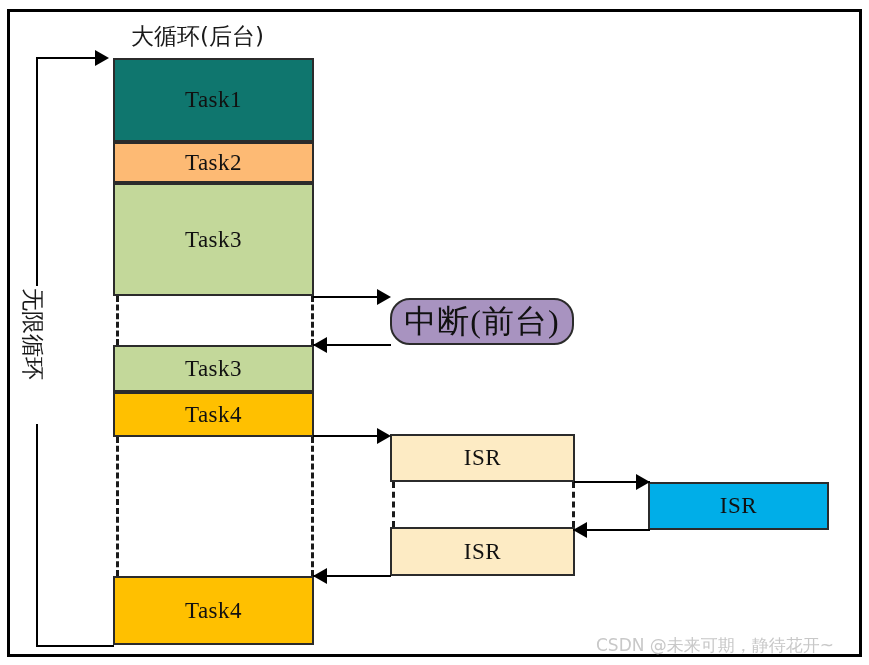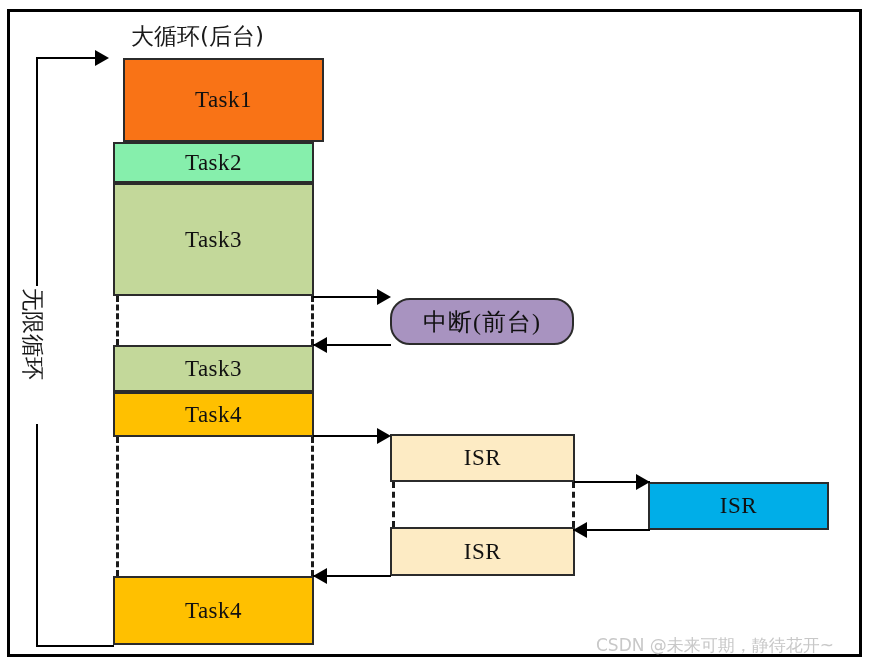--- a/index.html
+++ b/index.html
@@ -34,21 +34,21 @@
     border: 2px solid #2b2b2b;
     display: flex;
     align-items: center;
     justify-content: center;
     font-family: "Liberation Serif", "DejaVu Serif", serif;
     font-size: 23px;
     color: #111111;
     letter-spacing: 0.5px;
   }
   .block.cn {
-    font-size: 24px;
+    font-size: 32px;
     letter-spacing: 1px;
     border-radius: 20px;
   }
   
   .label {
     position: absolute;
     font-family: "DejaVu Sans", "Liberation Sans", sans-serif;
     font-size: 23px;
     color: #1a1a1a;
     white-space: nowrap;
@@ -117,23 +117,23 @@
   <div class="arrow-r" style="left:95px; top:50px;"></div>
 
   <div class="vline" style="left:36px; top:57px; height:229px;"></div>
 
   <div class="vline" style="left:36px; top:424px; height:222px;"></div>
 
   <div class="hline" style="left:36px; top:645px; width:78px;"></div>
 
   <div class="vlabel" style="left:48px; top:288px;">无限循环</div>
 
-  <div class="block" style="left:123px; top:58px; width:201px; height:84px; background:#f97316;">Task1</div>
+  <div class="block" style="left:113px; top:58px; width:201px; height:84px; background:#0f766e;">Task1</div>
 
-  <div class="block" style="left:113px; top:142px; width:201px; height:41px; background:#86efac;">Task2</div>
+  <div class="block" style="left:113px; top:142px; width:201px; height:41px; background:#fdba74;">Task2</div>
 
   <div class="block" style="left:113px; top:183px; width:201px; height:113px; background:#C3D89A;">Task3</div>
 
   <div class="block" style="left:113px; top:345px; width:201px; height:47px; background:#C3D89A;">Task3</div>
 
   <div class="block" style="left:113px; top:392px; width:201px; height:45px; background:#FFC000;">Task4</div>
 
   <div class="block" style="left:113px; top:576px; width:201px; height:69px; background:#FFC000;">Task4</div>
 
   <div class="vdash" style="left:116px; top:296px; height:49px;"></div>

